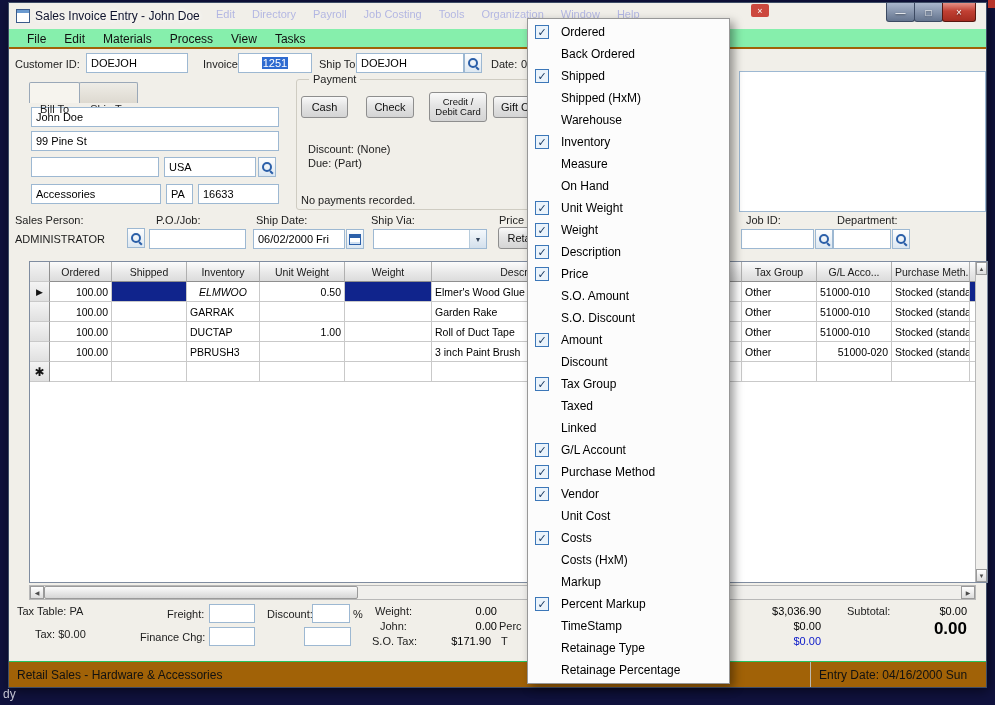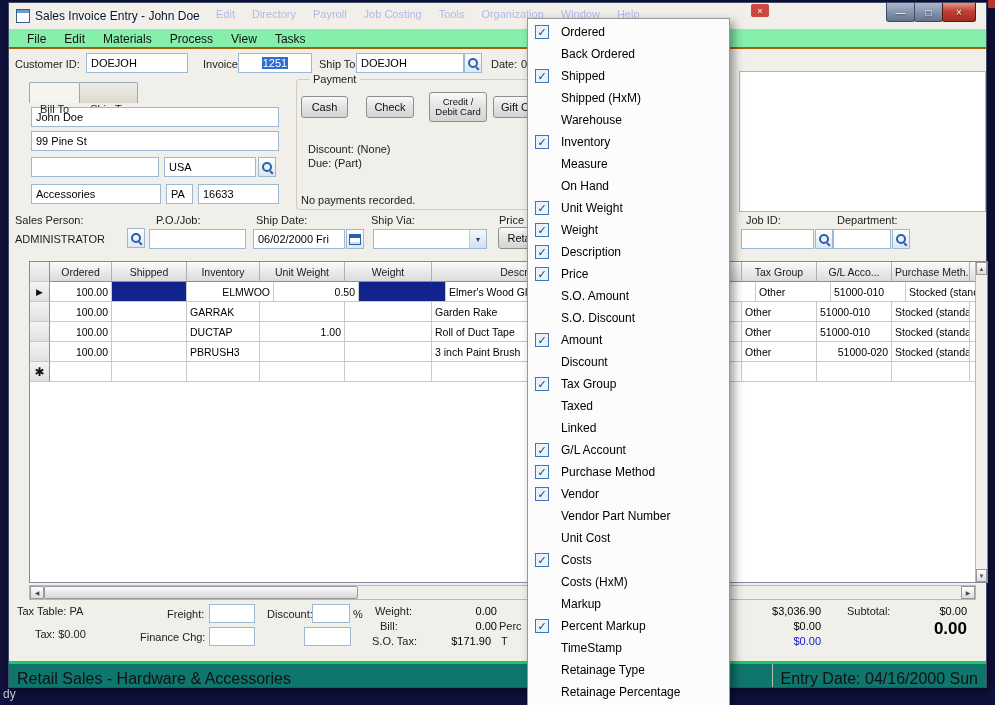--- a/index.html
+++ b/index.html
@@ -45,21 +45,21 @@
 .gcell.hl{background:#10248c}
 .vscroll{position:absolute;top:0;right:0;bottom:0;width:12px;background:#f0efec;border-left:1px solid #b8b8b8}
 .varrow{position:absolute;left:0;width:11px;height:13px;background:linear-gradient(#fff,#dcdcdc);border:1px solid #9a9a9a;font-size:6px;display:flex;align-items:center;justify-content:center;color:#4a4a4a}
 #hscroll{position:absolute;left:20px;top:582px;width:947px;height:15px;background:#f0efec;border:1px solid #b8b8b8}
 .harrow{position:absolute;top:0;width:14px;height:13px;background:linear-gradient(#fff,#dcdcdc);border:1px solid #9a9a9a;font-size:6px;display:flex;align-items:center;justify-content:center;color:#4a4a4a}
 .hthumb{position:absolute;left:14px;top:0;width:314px;height:13px;background:linear-gradient(#fbfbfb,#d6d6d6);border:1px solid #9a9a9a;border-radius:2px}
 
 .money{position:absolute;font-size:11px;text-align:right;white-space:nowrap}
 .grand{font-size:17px;font-weight:bold}
 .blue{color:#0a18c8}
-.statusbar{position:absolute;left:0;right:0;bottom:0;height:26px;display:flex;background:#0f766e;border-top:3px solid #22c55e;font-size:16px;color:#111}
+.statusbar{position:absolute;left:0;right:0;bottom:0;height:26px;display:flex;background:#a16207;border-top:1px solid #22c55e;font-size:12px;color:#111}
 .status-left{width:802px;border-right:1px solid #bdbab0;padding:6px 8px 0;white-space:nowrap;overflow:hidden}
 .status-right{flex:1;padding:6px 8px 0;white-space:nowrap}
 
 #popup{position:absolute;left:527px;top:18px;width:203px;z-index:99;background:#fcfcfc;border:1px solid #979797;box-shadow:4px 4px 9px rgba(0,0,0,.4);padding:2px 0}
 .mitem{height:22px;display:flex;align-items:center;padding-left:7px}
 .mcheck{width:14px;height:14px;margin-right:12px;flex:none;text-align:center;font-size:11px;line-height:13px}
 .mcheck.on{background:#eaf3fb;border:1px solid #3c77b8;color:#17365d}
 .mlabel{font-size:12px;color:#000}
 
 #corner-text{position:absolute;left:3px;top:687px;font-size:12px;color:#c2c2d0}
@@ -178,21 +178,21 @@
           <div class="gcell" style="width: 75px;">Tax Group</div>
           <div class="gcell" style="width: 75px;">G/L Acco...</div>
           <div class="gcell" style="width: 78px;">Purchase Meth...</div>
           <div class="gcell" style="width: 7px;"></div>
         </div>
       <div id="grid-rows">
           <div class="grow">
             <div class="gsel">▶</div>
             <div class="gcell" style="width: 62px; text-align: right;">100.00</div>
             <div class="gcell hl" style="width: 75px; text-align: right;"></div>
-            <div class="gcell" style="width: 87px; text-align: right;">ELMWOO</div>
+            <div class="gcell" style="width: 73px; text-align: center; font-style: italic;">ELMWOO</div>
             <div class="gcell" style="width: 85px; text-align: right;">0.50</div>
             <div class="gcell hl" style="width: 87px; text-align: right;"></div>
             <div class="gcell" style="width: 190px; text-align: left;">Elmer's Wood Glue</div>
             <div class="gcell" style="width: 60px; text-align: right;"></div>
             <div class="gcell" style="width: 60px; text-align: right;"></div>
             <div class="gcell" style="width: 75px; text-align: left;">Other</div>
             <div class="gcell" style="width: 75px; text-align: left;">51000-010</div>
             <div class="gcell" style="width: 78px; text-align: left;">Stocked (standard)</div>
             <div class="gcell hl" style="width: 7px; text-align: left;"></div>
           </div>
@@ -274,21 +274,21 @@
   <span class="lbl" style="left:158px;top:605px">Freight:</span>
   <div class="tbox" style="left:200px;top:601px;width:46px;height:19px"></div>
   <span class="lbl" style="left:131px;top:628px">Finance Chg:</span>
   <div class="tbox" style="left:200px;top:624px;width:46px;height:19px"></div>
   <span class="lbl" style="left:258px;top:605px">Discount:</span>
   <div class="tbox" style="left:303px;top:601px;width:38px;height:19px"></div>
   <span class="lbl" style="left:344px;top:605px">%</span>
   <div class="tbox" style="left:295px;top:624px;width:47px;height:19px"></div>
   <span class="lbl" style="left:366px;top:602px">Weight:</span>
   <span class="money" style="left:430px;top:602px;width:58px">0.00</span>
-  <span class="lbl" style="left:371px;top:617px">Bill:</span>
+  <span class="lbl" style="left:371px;top:617px">John:</span>
   <span class="money" style="left:430px;top:617px;width:58px">0.00</span>
   <span class="lbl" style="left:363px;top:632px">S.O. Tax:</span>
   <span class="money" style="left:420px;top:632px;width:62px">$171.90</span>
   <span class="lbl" style="left:490px;top:617px">Perc</span>
   <span class="lbl" style="left:492px;top:632px">T</span>
   <span class="money" style="left:726px;top:602px;width:86px">$3,036.90</span>
   <span class="money" style="left:726px;top:617px;width:86px">$0.00</span>
   <span class="money blue" style="left:726px;top:632px;width:86px">$0.00</span>
   <span class="lbl" style="left:838px;top:602px">Subtotal:</span>
   <span class="money" style="left:890px;top:602px;width:68px">$0.00</span>
@@ -389,24 +389,20 @@
     <div class="mitem">
       <span class="mcheck on">✓</span>
       <span class="mlabel">Purchase Method</span>
     </div>
     <div class="mitem">
       <span class="mcheck on">✓</span>
       <span class="mlabel">Vendor</span>
     </div>
     <div class="mitem">
       <span class="mcheck"></span>
-      <span class="mlabel">Vendor Part Number</span>
-    </div>
-    <div class="mitem">
-      <span class="mcheck"></span>
       <span class="mlabel">Unit Cost</span>
     </div>
     <div class="mitem">
       <span class="mcheck on">✓</span>
       <span class="mlabel">Costs</span>
     </div>
     <div class="mitem">
       <span class="mcheck"></span>
       <span class="mlabel">Costs (HxM)</span>
     </div>

